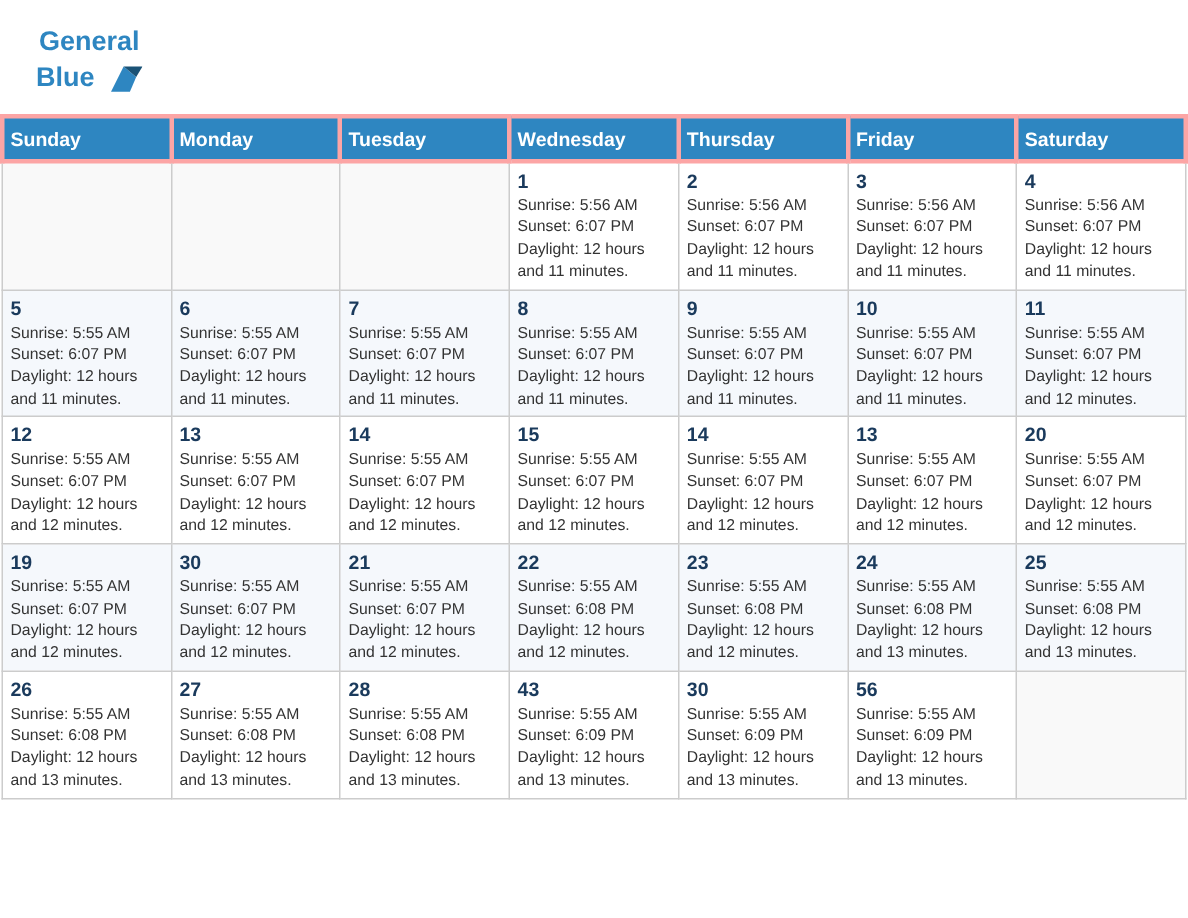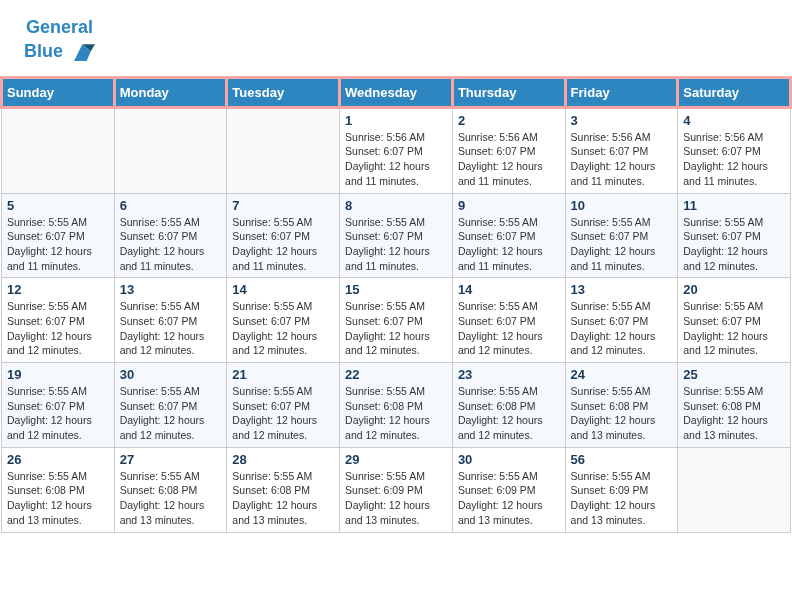--- a/index.html
+++ b/index.html
@@ -324,21 +324,21 @@
 and 13 minutes.</div>
         </td>
         <td>
           <span class="day-num">28</span>
           <div class="day-info" style="white-space: pre-line;">Sunrise: 5:55 AM
 Sunset: 6:08 PM
 Daylight: 12 hours
 and 13 minutes.</div>
         </td>
         <td>
-          <span class="day-num">29</span>
+          <span class="day-num">43</span>
           <div class="day-info" style="white-space: pre-line;">Sunrise: 5:55 AM
 Sunset: 6:09 PM
 Daylight: 12 hours
 and 13 minutes.</div>
         </td>
         <td>
           <span class="day-num">30</span>
           <div class="day-info" style="white-space: pre-line;">Sunrise: 5:55 AM
 Sunset: 6:09 PM
 Daylight: 12 hours

